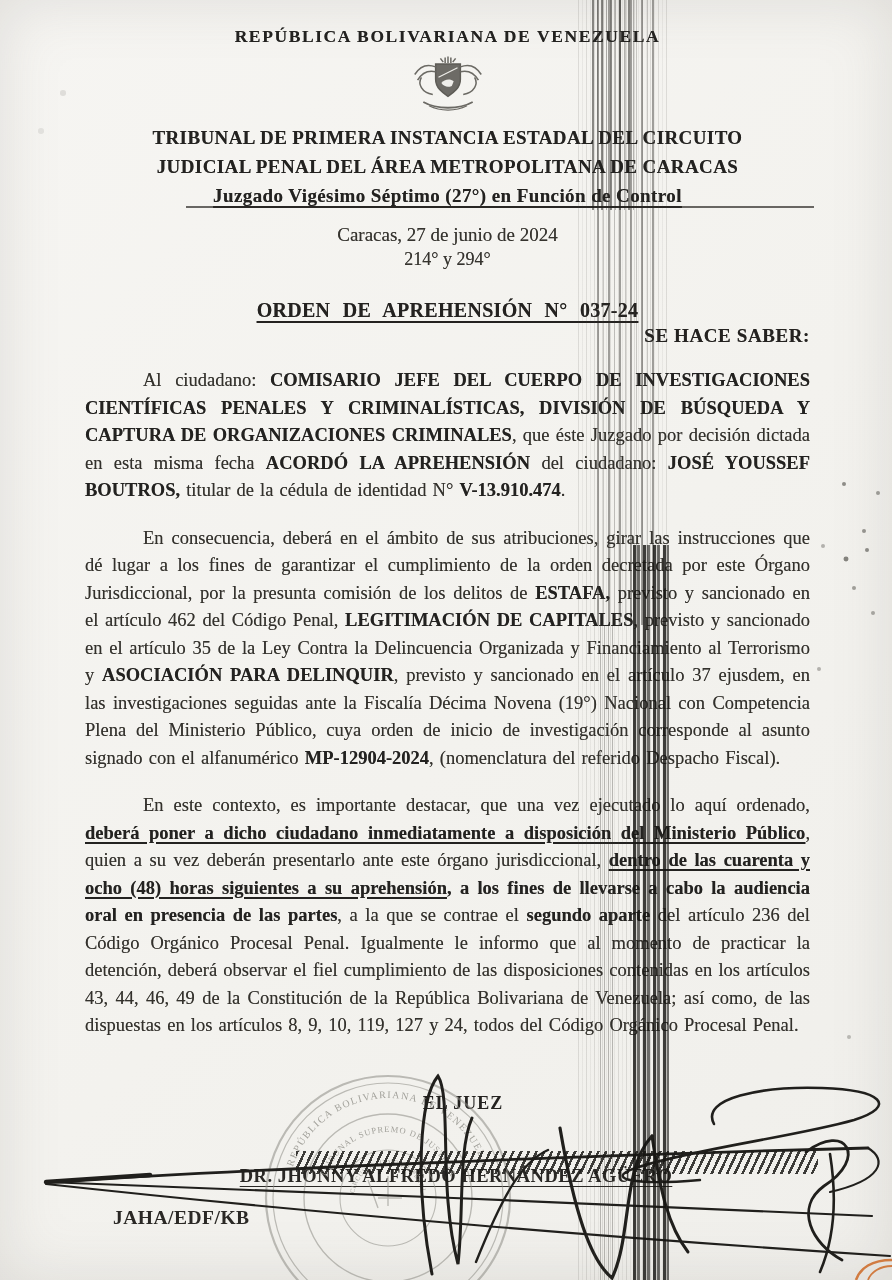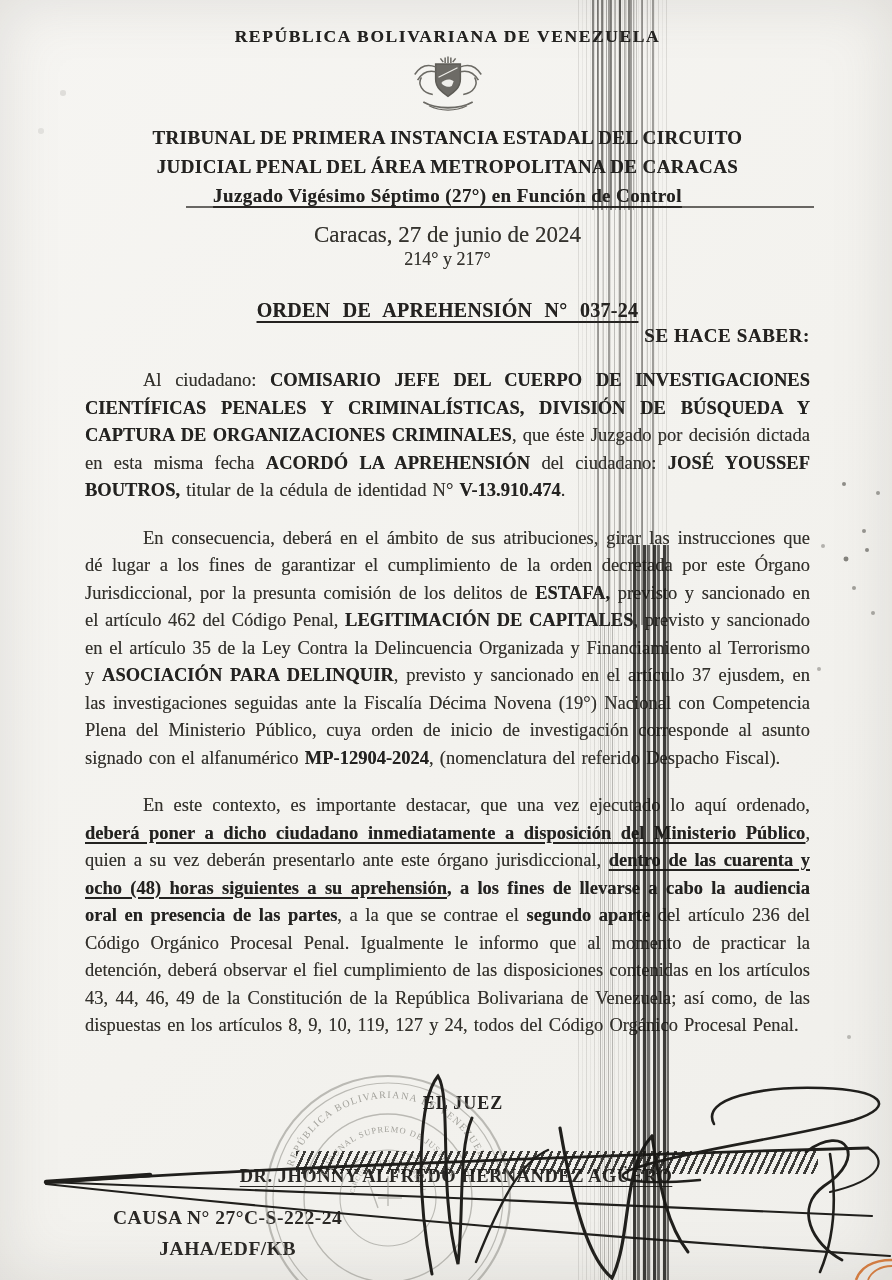--- a/index.html
+++ b/index.html
@@ -26,21 +26,21 @@
     text-align:center;color:#232220;
   }
   .emblem{height:62px;margin:6px auto 0;display:flex;justify-content:center;align-items:center;}
   .court{margin-top:8px;text-align:center;color:#232220;}
   .court-line{font-size:19px;font-weight:bold;line-height:29px;letter-spacing:.4px;}
   .court-line.juz{text-decoration:underline;text-decoration-thickness:2px;text-underline-offset:4px;}
   .rule2{
     position:absolute;left:186px;top:206px;width:628px;height:2px;
     background:rgba(44,42,38,.7);
   }
-  .dateline{margin-top:13px;text-align:center;font-size:23px;line-height:24px;color:#35332e;}
+  .dateline{margin-top:13px;text-align:center;font-size:19px;line-height:24px;color:#35332e;}
   .yearsline{text-align:center;font-size:18px;line-height:24px;color:#35332e;}
   .order-title{
     margin-top:28px;text-align:center;
     font-size:20px;font-weight:bold;word-spacing:7px;letter-spacing:.3px;color:#242220;
     text-decoration:underline;text-decoration-thickness:2px;text-underline-offset:4px;
   }
   .order-sub{margin-top:3px;text-align:right;font-size:19px;font-weight:bold;letter-spacing:.6px;color:#242220;}
   .bodytext{margin-top:14px;}
   .para{
     margin:20px 0 0;font-size:18.5px;line-height:27.5px;
@@ -136,39 +136,38 @@
       </svg>
     </div>
 
     <div class="court">
       <div class="court-line">TRIBUNAL DE PRIMERA INSTANCIA ESTADAL DEL CIRCUITO</div>
       <div class="court-line">JUDICIAL PENAL DEL ÁREA METROPOLITANA DE CARACAS</div>
       <div class="court-line juz">Juzgado Vigésimo Séptimo (27°) en Función de Control</div>
     </div>
 
     <div class="dateline">Caracas, 27 de junio de 2024</div>
-    <div class="yearsline">214° y 217°</div>
+    <div class="yearsline">214° y 294°</div>
 
     <div class="order-title">ORDEN DE APREHENSIÓN N° 037-24</div>
     <div class="order-sub">SE HACE SABER:</div>
 
     <div class="bodytext">
       <p class="para"><span>Al ciudadano: </span><span class="seg-b">COMISARIO JEFE DEL CUERPO DE INVESTIGACIONES CIENTÍFICAS PENALES Y CRIMINALÍSTICAS, DIVISIÓN DE BÚSQUEDA Y CAPTURA DE ORGANIZACIONES CRIMINALES</span><span>, que éste Juzgado por decisión dictada en esta misma fecha </span><span class="seg-b">ACORDÓ LA APREHENSIÓN</span><span> del ciudadano: </span><span class="seg-b">JOSÉ YOUSSEF BOUTROS,</span><span> titular de la cédula de identidad N° </span><span class="seg-b">V-13.910.474</span><span>.</span></p>
       <p class="para"><span>En consecuencia, deberá en el ámbito de sus atribuciones, girar las instrucciones que dé lugar a los fines de garantizar el cumplimiento de la orden decretada por este Órgano Jurisdiccional, por la presunta comisión de los delitos de </span><span class="seg-b">ESTAFA,</span><span> previsto y sancionado en el artículo 462 del Código Penal, </span><span class="seg-b">LEGITIMACIÓN DE CAPITALES</span><span>, previsto y sancionado en el artículo 35 de la Ley Contra la Delincuencia Organizada y Financiamiento al Terrorismo y </span><span class="seg-b">ASOCIACIÓN PARA DELINQUIR</span><span>, previsto y sancionado en el artículo 37 ejusdem, en las investigaciones seguidas ante la Fiscalía Décima Novena (19°) Nacional con Competencia Plena del Ministerio Público, cuya orden de inicio de investigación corresponde al asunto signado con el alfanumérico </span><span class="seg-b">MP-12904-2024</span><span>, (nomenclatura del referido Despacho Fiscal).</span></p>
       <p class="para"><span>En este contexto, es importante destacar, que una vez ejecutado lo aquí ordenado, </span><span class="seg-b seg-u">deberá poner a dicho ciudadano inmediatamente a disposición del Ministerio Público</span><span>, quien a su vez deberán presentarlo ante este órgano jurisdiccional, </span><span class="seg-b seg-u">dentro de las cuarenta y ocho (48) horas siguientes a su aprehensión</span><span class="seg-b">, </span><span class="seg-b">a los fines de llevarse a cabo la audiencia oral en presencia de las partes</span><span>, a la que se contrae el </span><span class="seg-b">segundo aparte</span><span> del artículo 236 del Código Orgánico Procesal Penal. Igualmente le informo que al momento de practicar la detención, deberá observar el fiel cumplimiento de las disposiciones contenidas en los artículos 43, 44, 46, 49 de la Constitución de la República Bolivariana de Venezuela; así como, de las dispuestas en los artículos 8, 9, 10, 119, 127 y 24, todos del Código Orgánico Procesal Penal.</span></p>
     </div>
   </div>
 
   <div class="rule2"></div>
 
   <div class="judge-label">EL JUEZ</div>
   <div class="judge-name">DR. JHONNY ALFREDO HERNÁNDEZ AGÜERO</div>
 
   <div class="footer">
-    <div class="case-number">CAUSA N° 27°C-S-222-24</div>
     <div class="clerk-initials">JAHA/EDF/KB</div>
   </div>
 
   <svg class="overlay-svg" width="892" height="1280" viewBox="0 0 892 1280">
     <defs>
       <path id="arcO" d="M 288 1198 A 100 100 0 0 1 488 1198"></path>
       <path id="arcM" d="M 322 1198 A 66 66 0 0 1 454 1198"></path>
       <path id="arcI" d="M 354 1198 A 34 34 0 0 1 422 1198"></path>
     </defs>
 

